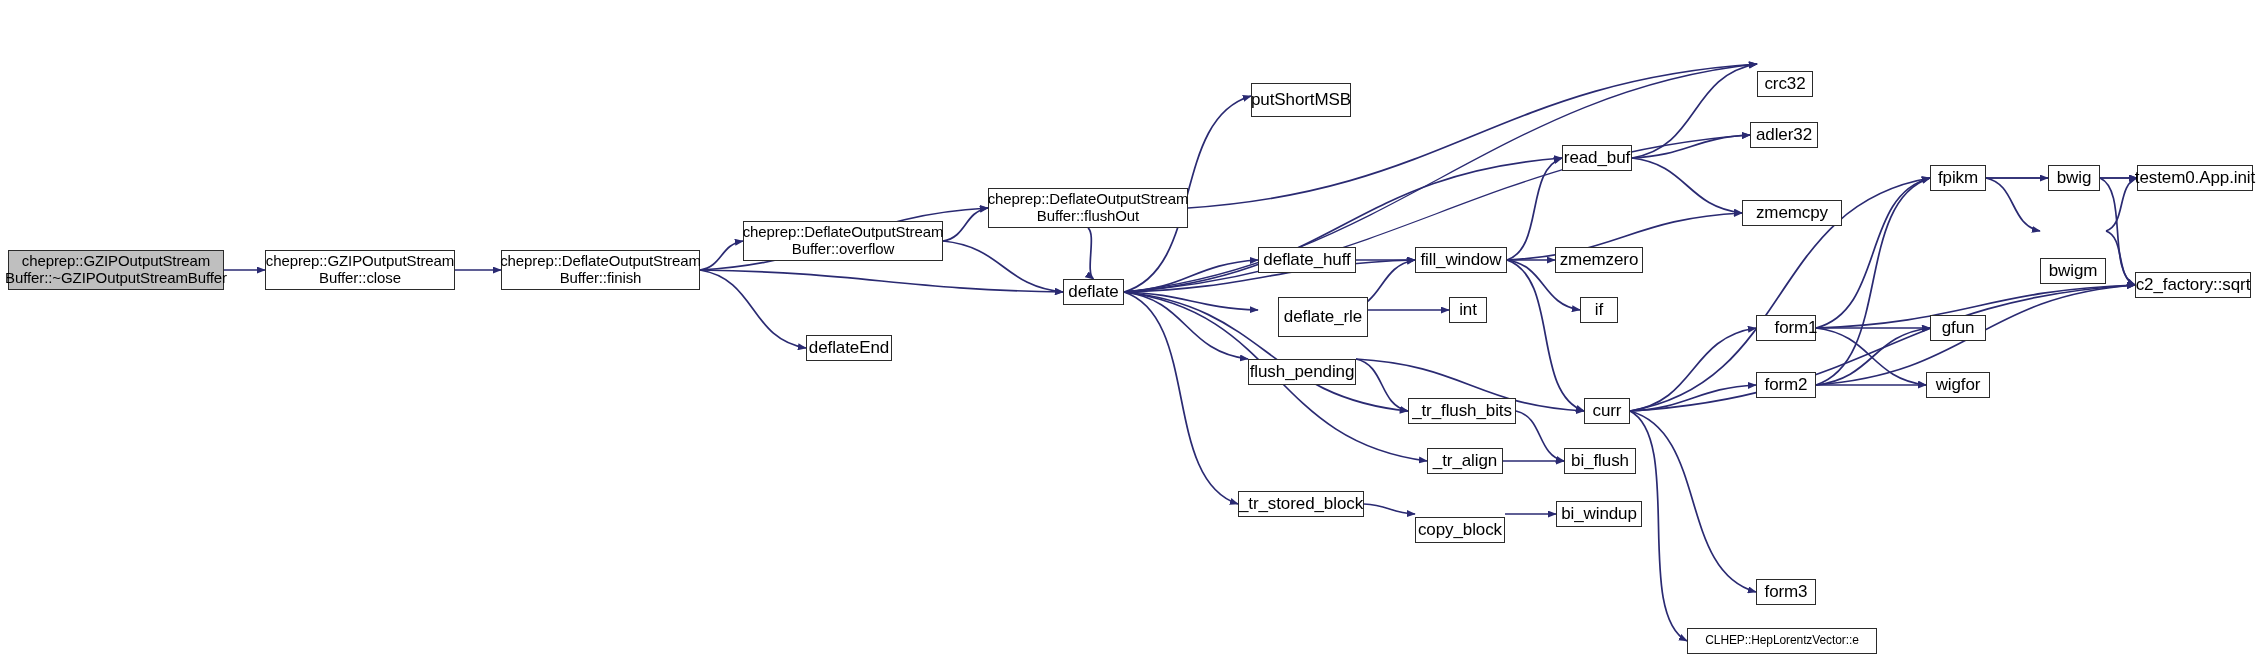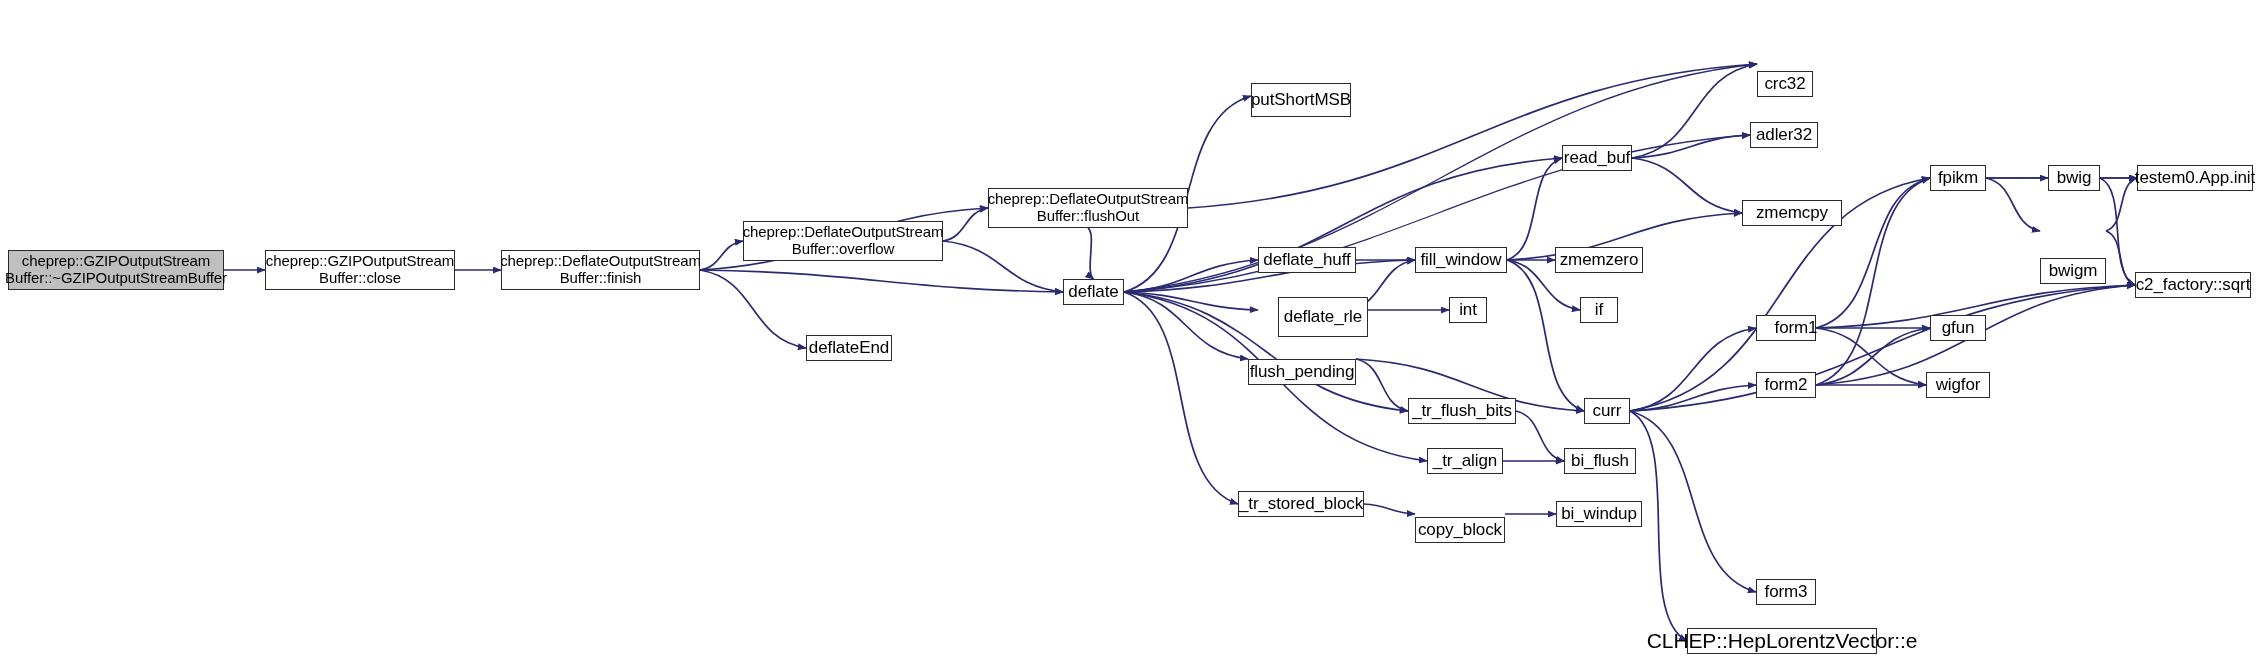--- a/index.html
+++ b/index.html
@@ -161,15 +161,15 @@
       <div class="node thick" style="left: 1756px; top: 315px; width: 60px; height: 26px; padding-left: 20px;"><span class="node-label">form1</span></div>
       <div class="node thick" style="left: 1756px; top: 372px; width: 60px; height: 26px;"><span class="node-label">form2</span></div>
       <div class="node thick" style="left: 1756px; top: 579px; width: 60px; height: 26px;"><span class="node-label">form3</span></div>
       <div class="node thick" style="left: 1930px; top: 315px; width: 56px; height: 26px;"><span class="node-label">gfun</span></div>
       <div class="node thick" style="left: 1926px; top: 372px; width: 64px; height: 26px;"><span class="node-label">wigfor</span></div>
       <div class="node thick" style="left: 1930px; top: 165px; width: 56px; height: 26px;"><span class="node-label">fpikm</span></div>
       <div class="node thick" style="left: 2048px; top: 165px; width: 52px; height: 26px;"><span class="node-label">bwig</span></div>
       <div class="node thick" style="left: 2040px; top: 218px; width: 66px; height: 26px; margin-top: 40px;"><span class="node-label">bwigm</span></div>
       <div class="node thick" style="left: 2137px; top: 165px; width: 116px; height: 26px;"><span class="node-label">testem0.App.init</span></div>
       <div class="node thick" style="left: 2135px; top: 272px; width: 116px; height: 26px;"><span class="node-label">c2_factory::sqrt</span></div>
-      <div class="node thick" style="left: 1687px; top: 628px; width: 190px; height: 26px; font-size: 21px;"><span class="node-label">CLHEP::HepLorentzVector::e</span></div>
+      <div class="node thick" style="left: 1687px; top: 628px; width: 190px; height: 26px; font-size: 12px;"><span class="node-label">CLHEP::HepLorentzVector::e</span></div>
     </div>
 </div>
 
 </body></html>

